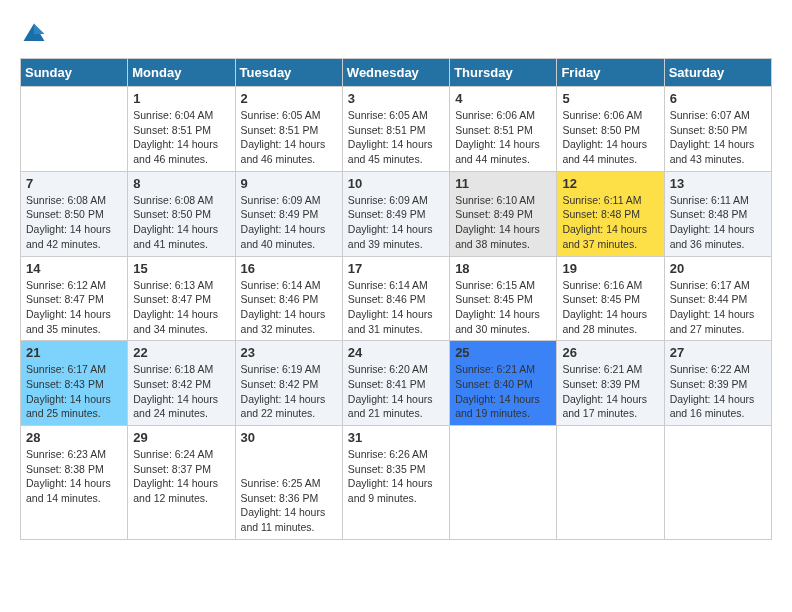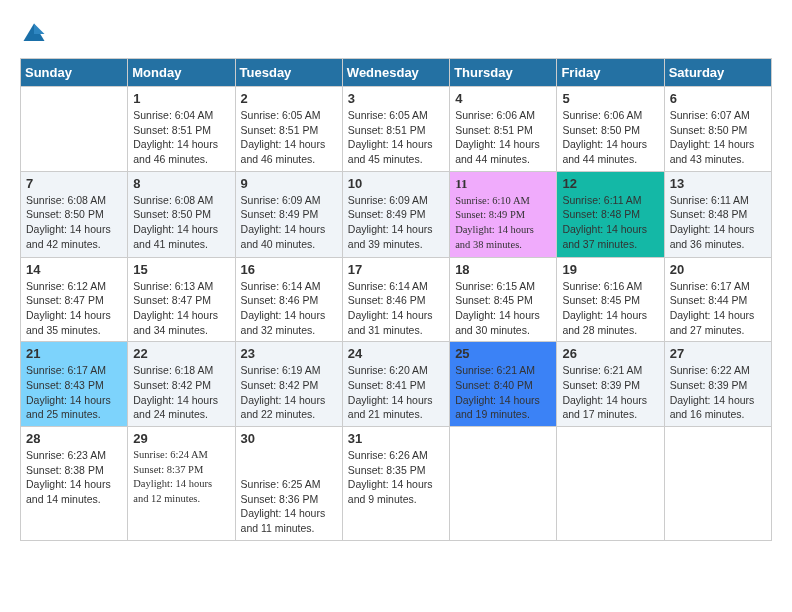--- a/index.html
+++ b/index.html
@@ -179,28 +179,28 @@
 Daylight: 14 hours
 and 40 minutes.</div>
         </td>
         <td style="background: rgb(240, 244, 248); margin-left: 26px;">
           <span class="day-number">10</span>
           <div class="day-info" style="white-space: pre-line;">Sunrise: 6:09 AM
 Sunset: 8:49 PM
 Daylight: 14 hours
 and 39 minutes.</div>
         </td>
-        <td style="background: #f0abfc; font-family: Liberation Serif, serif;">
+        <td style="background: #e5e5e5;">
           <span class="day-number">11</span>
           <div class="day-info" style="white-space: pre-line;">Sunrise: 6:10 AM
 Sunset: 8:49 PM
 Daylight: 14 hours
 and 38 minutes.</div>
         </td>
-        <td style="background: #14b8a6;">
+        <td style="background: #fde047;">
           <span class="day-number">12</span>
           <div class="day-info" style="white-space: pre-line;">Sunrise: 6:11 AM
 Sunset: 8:48 PM
 Daylight: 14 hours
 and 37 minutes.</div>
         </td>
         <td style="background: rgb(240, 244, 248);">
           <span class="day-number">13</span>
           <div class="day-info" style="white-space: pre-line;">Sunrise: 6:11 AM
 Sunset: 8:48 PM
@@ -313,21 +313,21 @@
       <tr>
         <td>
           <span class="day-number">28</span>
           <div class="day-info" style="white-space: pre-line;">Sunrise: 6:23 AM
 Sunset: 8:38 PM
 Daylight: 14 hours
 and 14 minutes.</div>
         </td>
         <td>
           <span class="day-number">29</span>
-          <div class="day-info" style="white-space: pre-line; font-family: Liberation Serif, serif;">Sunrise: 6:24 AM
+          <div class="day-info" style="white-space: pre-line;">Sunrise: 6:24 AM
 Sunset: 8:37 PM
 Daylight: 14 hours
 and 12 minutes.</div>
         </td>
         <td>
           <span class="day-number">30</span>
           <div class="day-info" style="white-space: pre-line; margin-top: 31px;">Sunrise: 6:25 AM
 Sunset: 8:36 PM
 Daylight: 14 hours
 and 11 minutes.</div>

